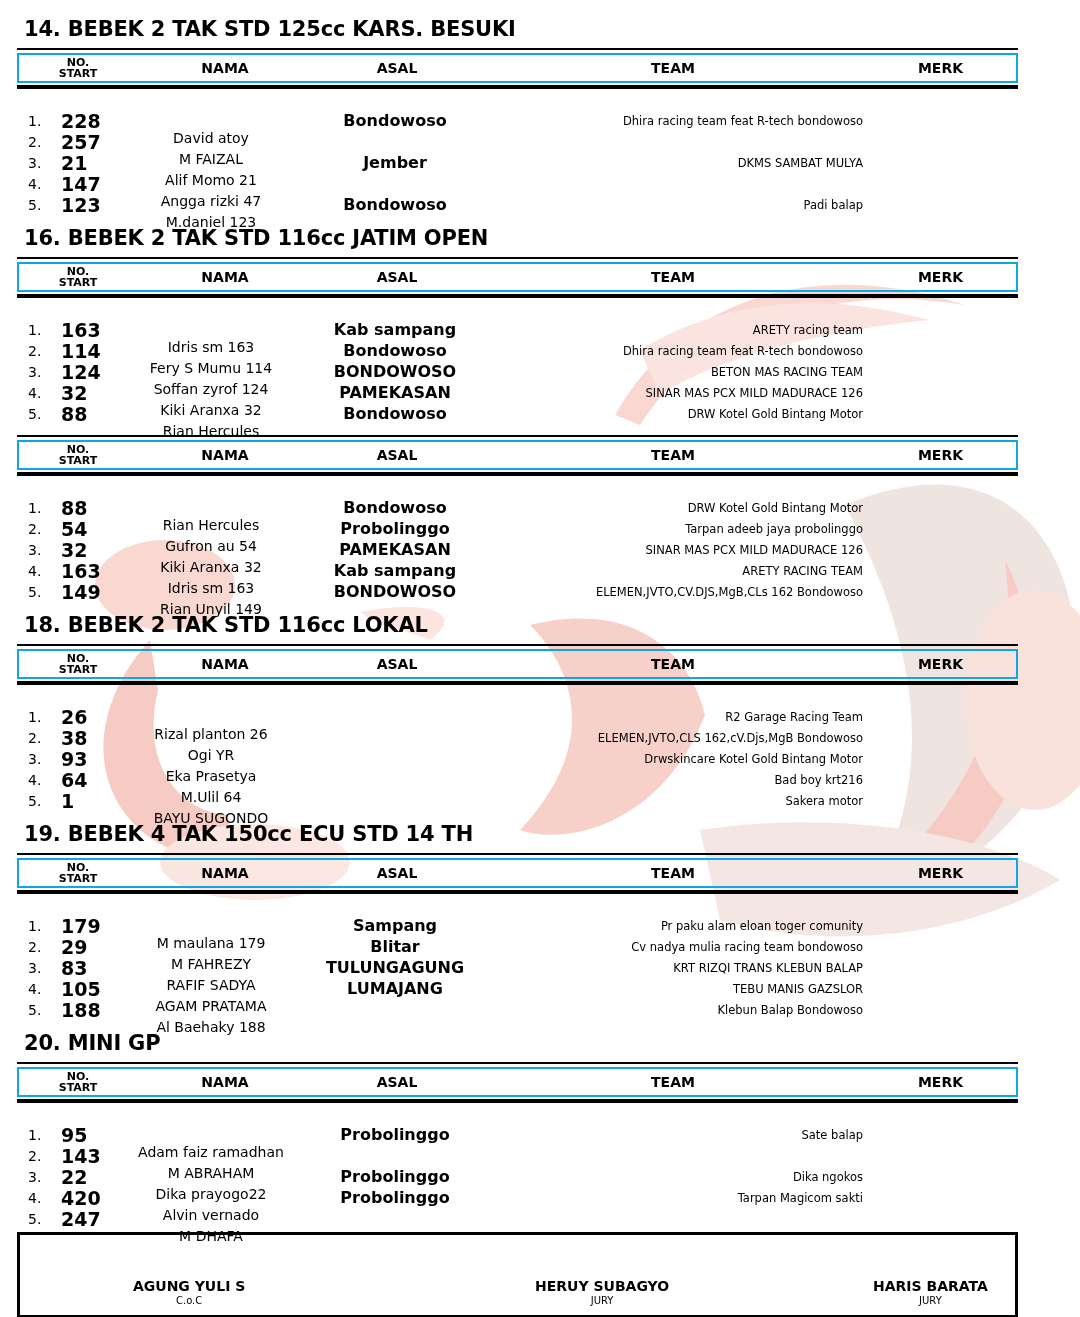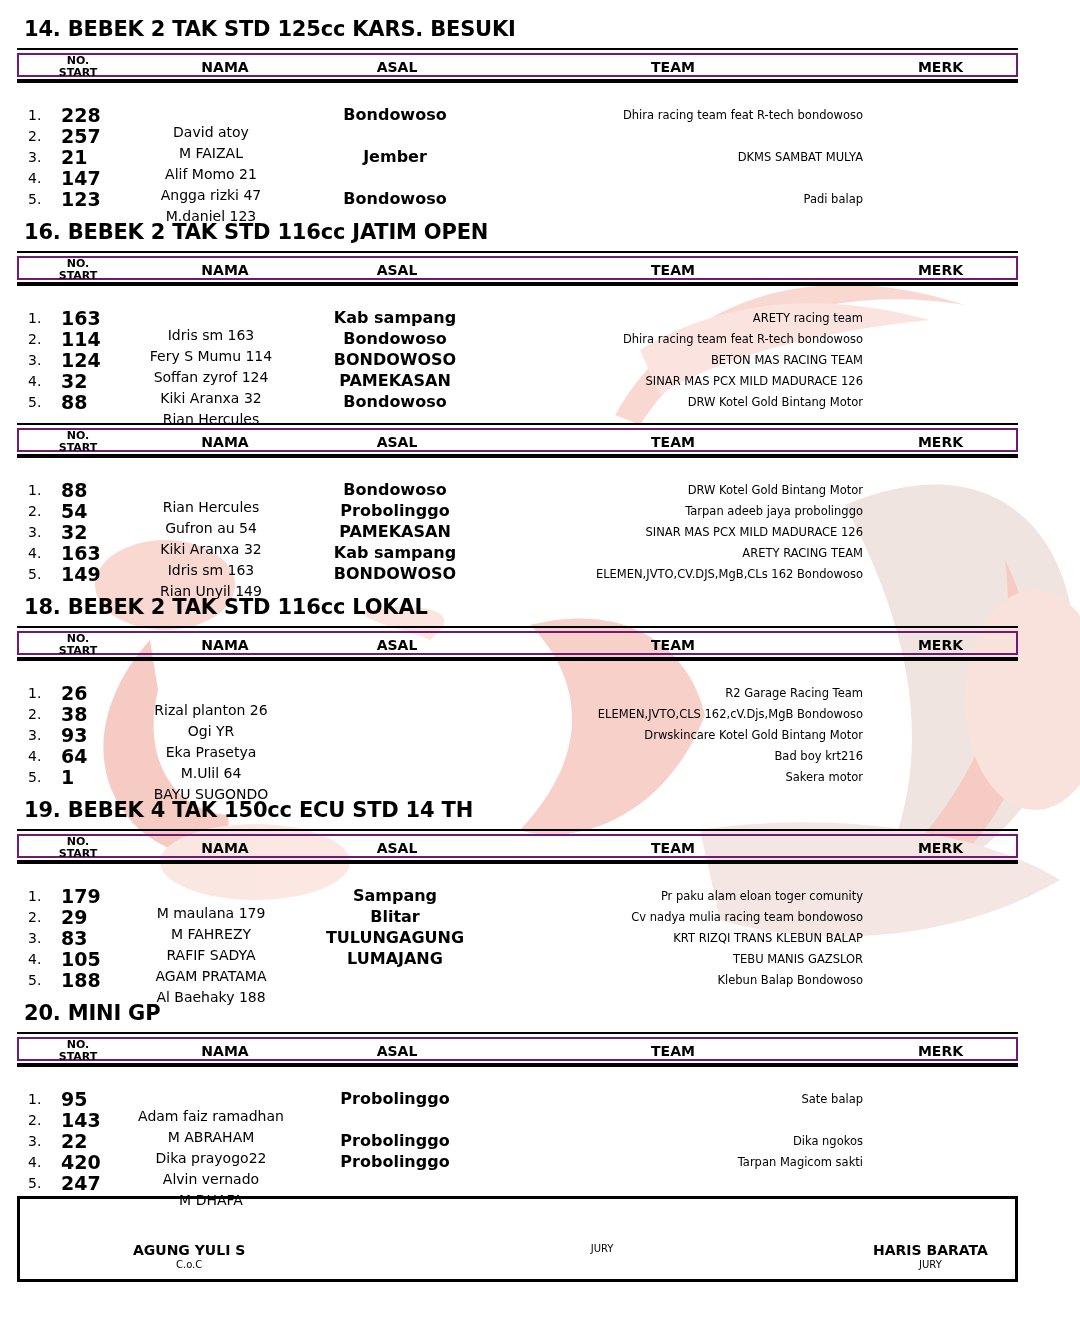--- a/index.html
+++ b/index.html
@@ -19,23 +19,23 @@
     font-size:21px;font-weight:bold;line-height:24px;
     margin:12px 0 7px 24px;letter-spacing:-0.2px;white-space:pre;
   }
 
   .tbl{margin-left:17px;width:1001px;}
   .thead-wrap{border-top:2px solid #000;}
   .thead{
     box-sizing:border-box;
     display:grid;
     grid-template-columns:118px 176px 168px 384px 151px;
-    border:2px solid #701a75;
+    border:2px solid #0ea5e9;
     margin-top:3px;
-    height:24px;
+    height:30px;
     align-items:center;
   }
   .thead .h{
     text-align:center;font-weight:bold;font-size:14px;line-height:14px;
   }
   .thead .h.no{font-size:11px;line-height:11.5px;}
   .thick-rule{height:4px;background:#000;margin-top:2px;}
 
   .tbody{margin-top:6px;}
   .trow{
@@ -486,20 +486,21 @@
     </div>
   </div>
 </div>
 
   <div class="footer-box">
     <div class="official">
       <div class="nm">AGUNG YULI S</div>
       <div class="rl">C.o.C</div>
     </div>
     <div class="official">
+      <div class="nm">HERUY SUBAGYO</div>
       <div class="rl">JURY</div>
     </div>
     <div class="official">
       <div class="nm">HARIS BARATA</div>
       <div class="rl">JURY</div>
     </div>
   </div>
 </div>
 
 </body></html>

